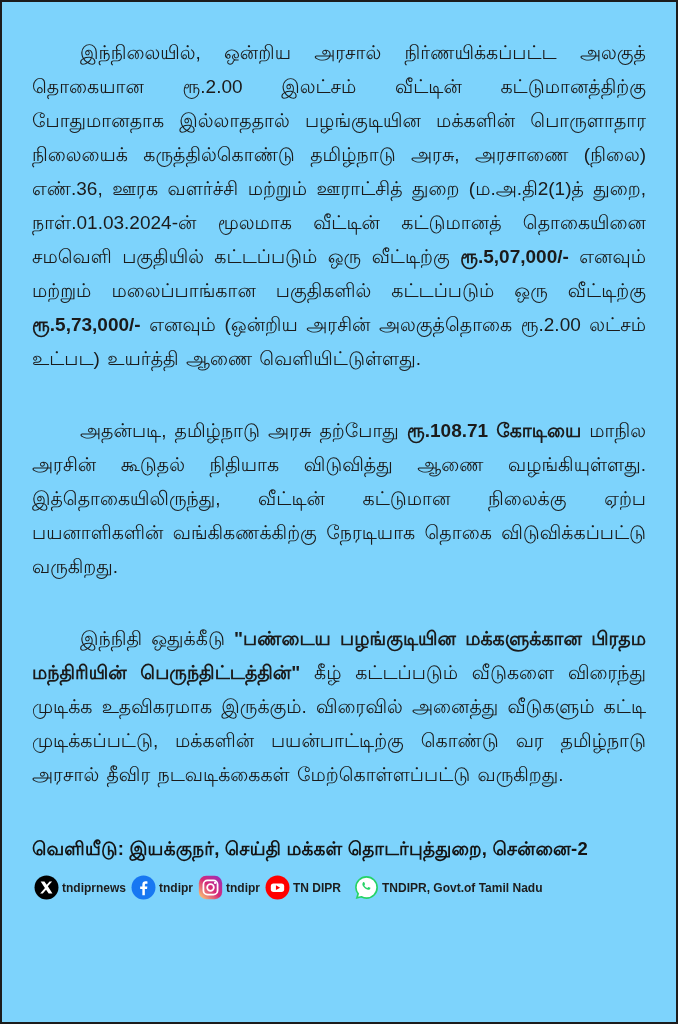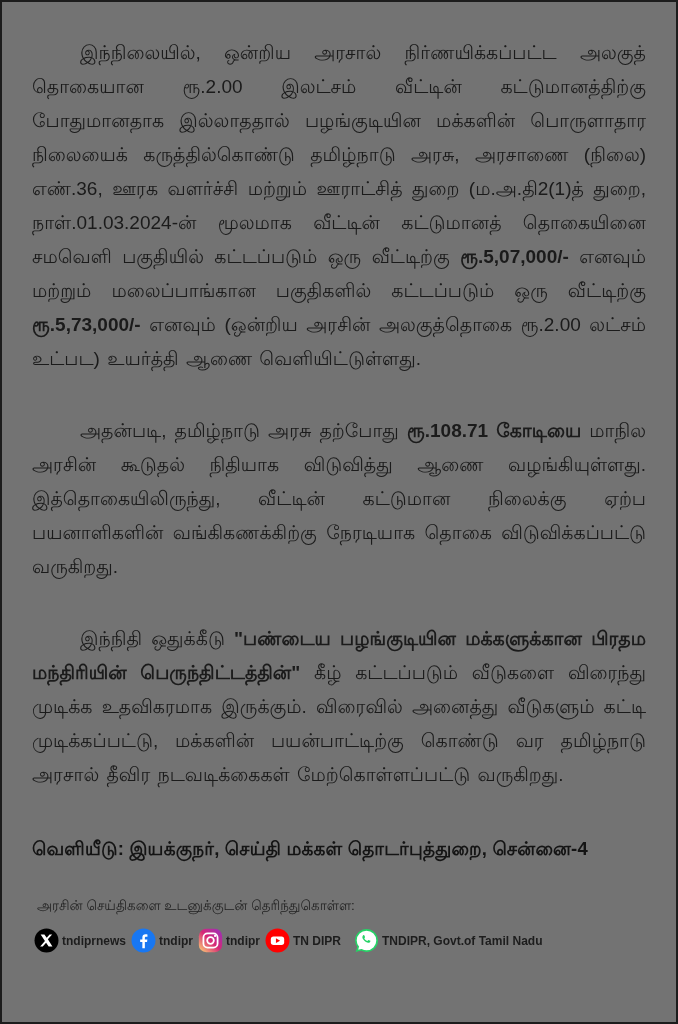--- a/index.html
+++ b/index.html
@@ -6,21 +6,21 @@
     margin: 0;
     padding: 0;
     background: #ffffff;
     font-family: "Liberation Sans", sans-serif;
   }
   .page {
     position: relative;
     width: 678px;
     height: 1024px;
     box-sizing: border-box;
-    background: #737373;
+    background: #7dd3fc;
     border: 2px solid #1c1c1c;
     padding: 34px 30px 0 30px;
     color: #1b1b1b;
     overflow: hidden;
   }
   .doc-body .para {
     font-size: 19px;
     line-height: 34px;
     text-align: justify;
     text-indent: 48px;
@@ -74,23 +74,22 @@
 <body>
 
 <div class="page">
 
   <div class="doc-body">
       <p class="para"><span>இந்நிலையில், ஒன்றிய அரசால் நிர்ணயிக்கப்பட்ட அலகுத் தொகையான ரூ.2.00 இலட்சம் வீட்டின் கட்டுமானத்திற்கு போதுமானதாக இல்லாததால் பழங்குடியின மக்களின் பொருளாதார நிலையைக் கருத்தில்கொண்டு தமிழ்நாடு அரசு, அரசாணை (நிலை) எண்.36, ஊரக வளர்ச்சி மற்றும் ஊராட்சித் துறை (ம.அ.தி2(1)த் துறை, நாள்.01.03.2024-ன் மூலமாக வீட்டின் கட்டுமானத் தொகையினை சமவெளி பகுதியில் கட்டப்படும் ஒரு வீட்டிற்கு </span><b>ரூ.5,07,000/-</b><span> எனவும் மற்றும் மலைப்பாங்கான பகுதிகளில் கட்டப்படும் ஒரு வீட்டிற்கு </span><b>ரூ.5,73,000/-</b><span> எனவும் (ஒன்றிய அரசின் அலகுத்தொகை ரூ.2.00 லட்சம் உட்பட) உயர்த்தி ஆணை வெளியிட்டுள்ளது.</span></p>
       <p class="para"><span>அதன்படி, தமிழ்நாடு அரசு தற்போது </span><b>ரூ.108.71 கோடியை</b><span> மாநில அரசின் கூடுதல் நிதியாக விடுவித்து ஆணை வழங்கியுள்ளது.  இத்தொகையிலிருந்து, வீட்டின் கட்டுமான நிலைக்கு ஏற்ப பயனாளிகளின் வங்கிகணக்கிற்கு நேரடியாக தொகை விடுவிக்கப்பட்டு வருகிறது.</span></p>
       <p class="para"><span>இந்நிதி ஒதுக்கீடு </span><b>"பண்டைய பழங்குடியின மக்களுக்கான பிரதம மந்திரியின் பெருந்திட்டத்தின்"</b><span> கீழ் கட்டப்படும் வீடுகளை விரைந்து முடிக்க உதவிகரமாக இருக்கும். விரைவில் அனைத்து வீடுகளும் கட்டி முடிக்கப்பட்டு, மக்களின் பயன்பாட்டிற்கு கொண்டு வர தமிழ்நாடு அரசால் தீவிர நடவடிக்கைகள் மேற்கொள்ளப்பட்டு வருகிறது.</span></p>
     </div>
 
-  <div class="publisher">வெளியீடு: இயக்குநர், செய்தி மக்கள் தொடர்புத்துறை, சென்னை-4</div>
+  <div class="publisher">வெளியீடு: இயக்குநர், செய்தி மக்கள் தொடர்புத்துறை, சென்னை-2</div>
 
-  <div class="note">அரசின் செய்திகளை உடனுக்குடன் தெரிந்துகொள்ள:</div>
 
   <div class="social-row">
       <div class="social-item">
         <span class="icon">
           <svg width="25" height="25" viewBox="0 0 24 24">
             <circle cx="12" cy="12" r="11.5" fill="#000000"></circle>
             <path d="M6.4 6.2h3.6l2.2 3.1 2.7-3.1h2.5l-4.1 4.7 4.4 6.9h-3.6l-2.5-3.7-3.2 3.7H5.9l4.6-5.3z" fill="#fff"></path>
           </svg>
         </span>
         <span class="label">tndiprnews</span>

